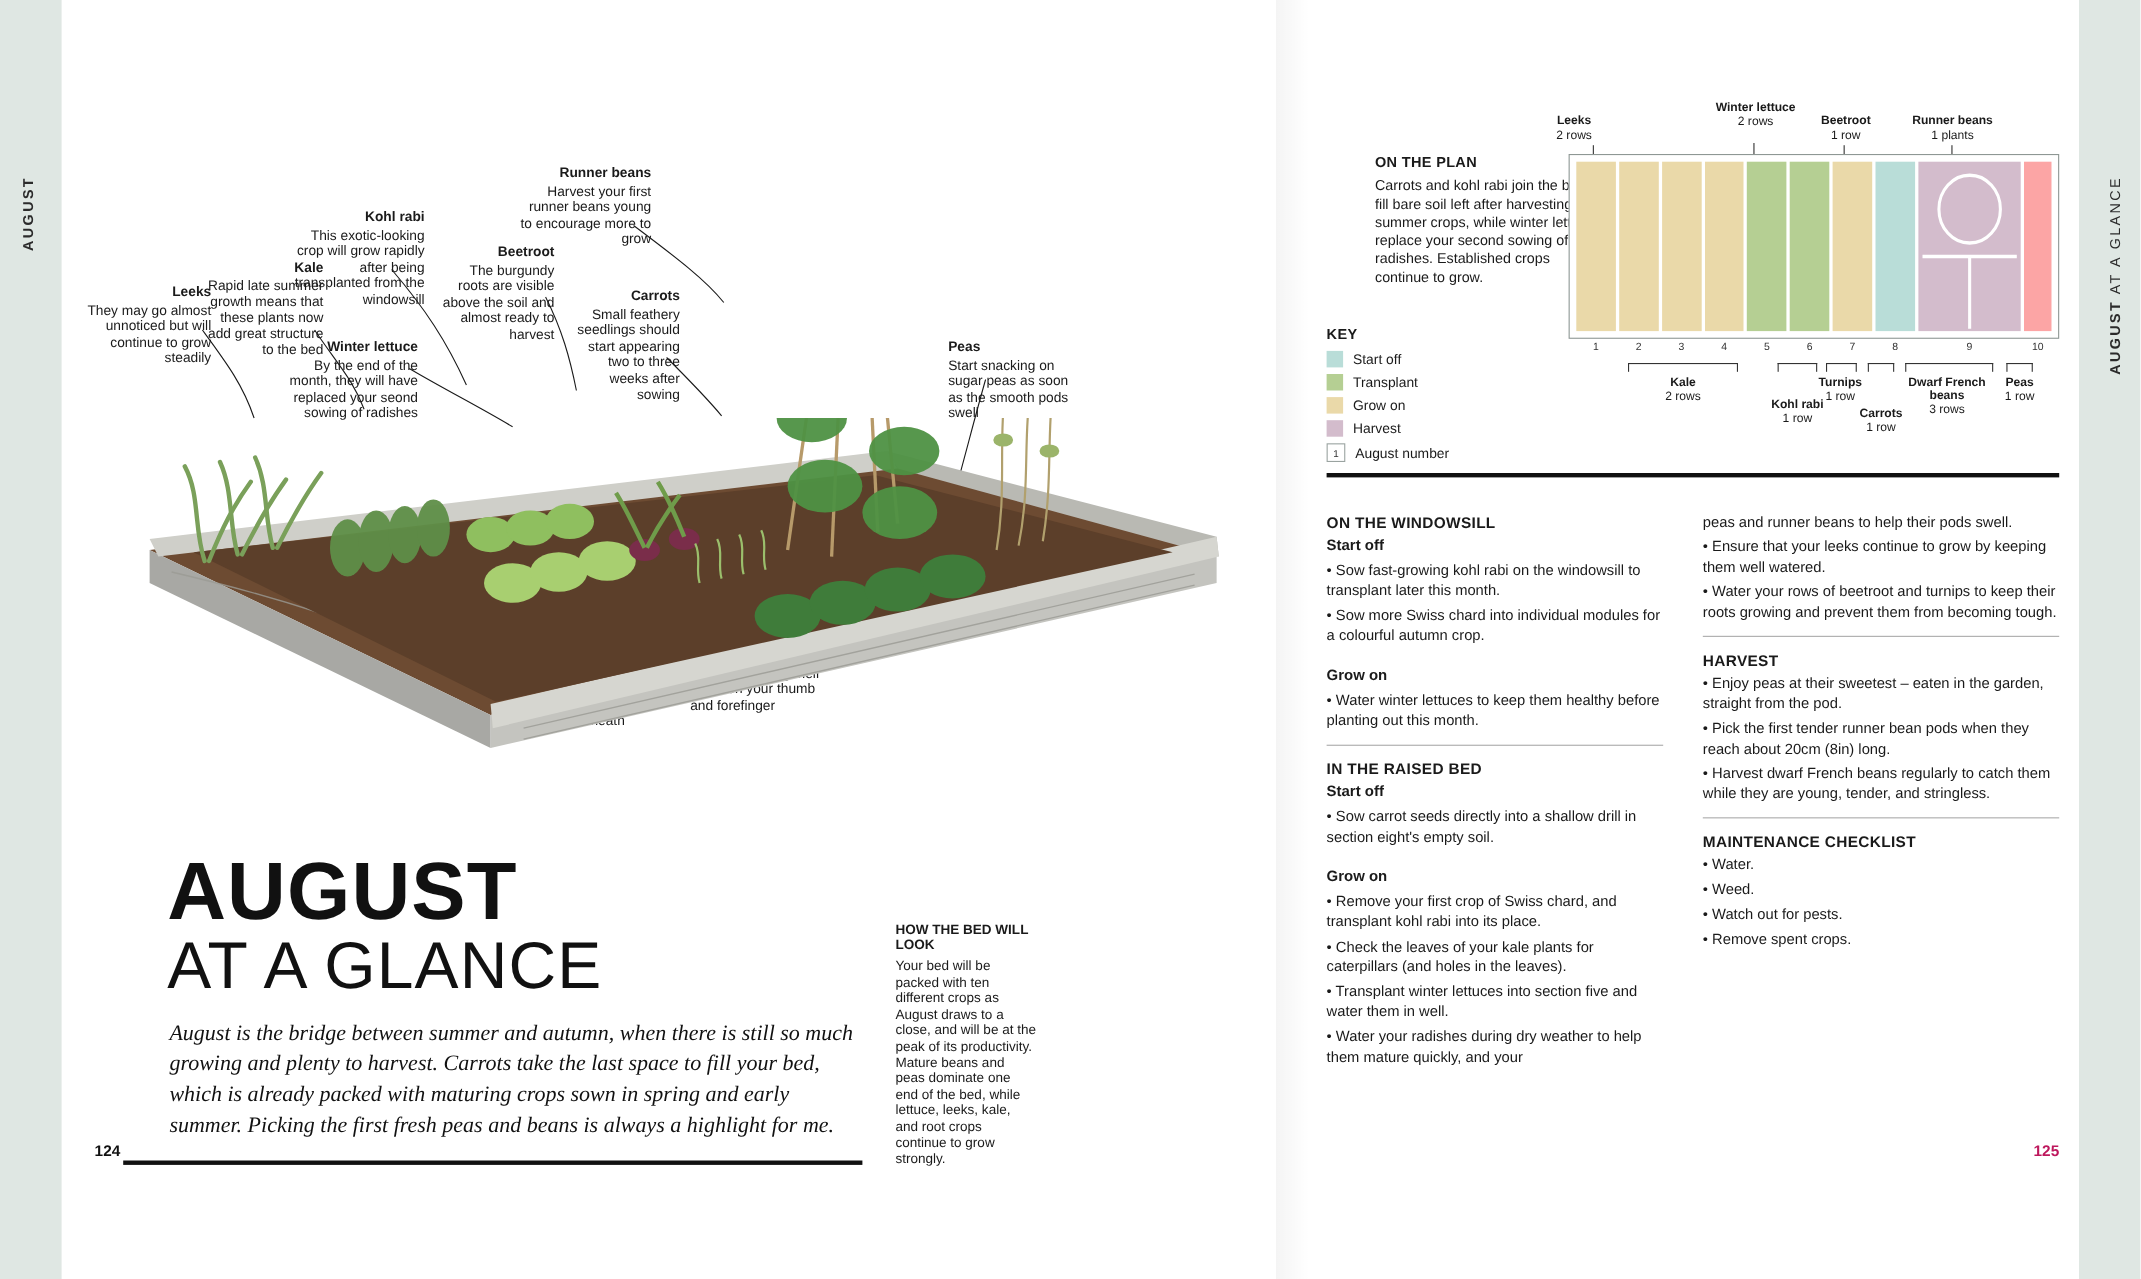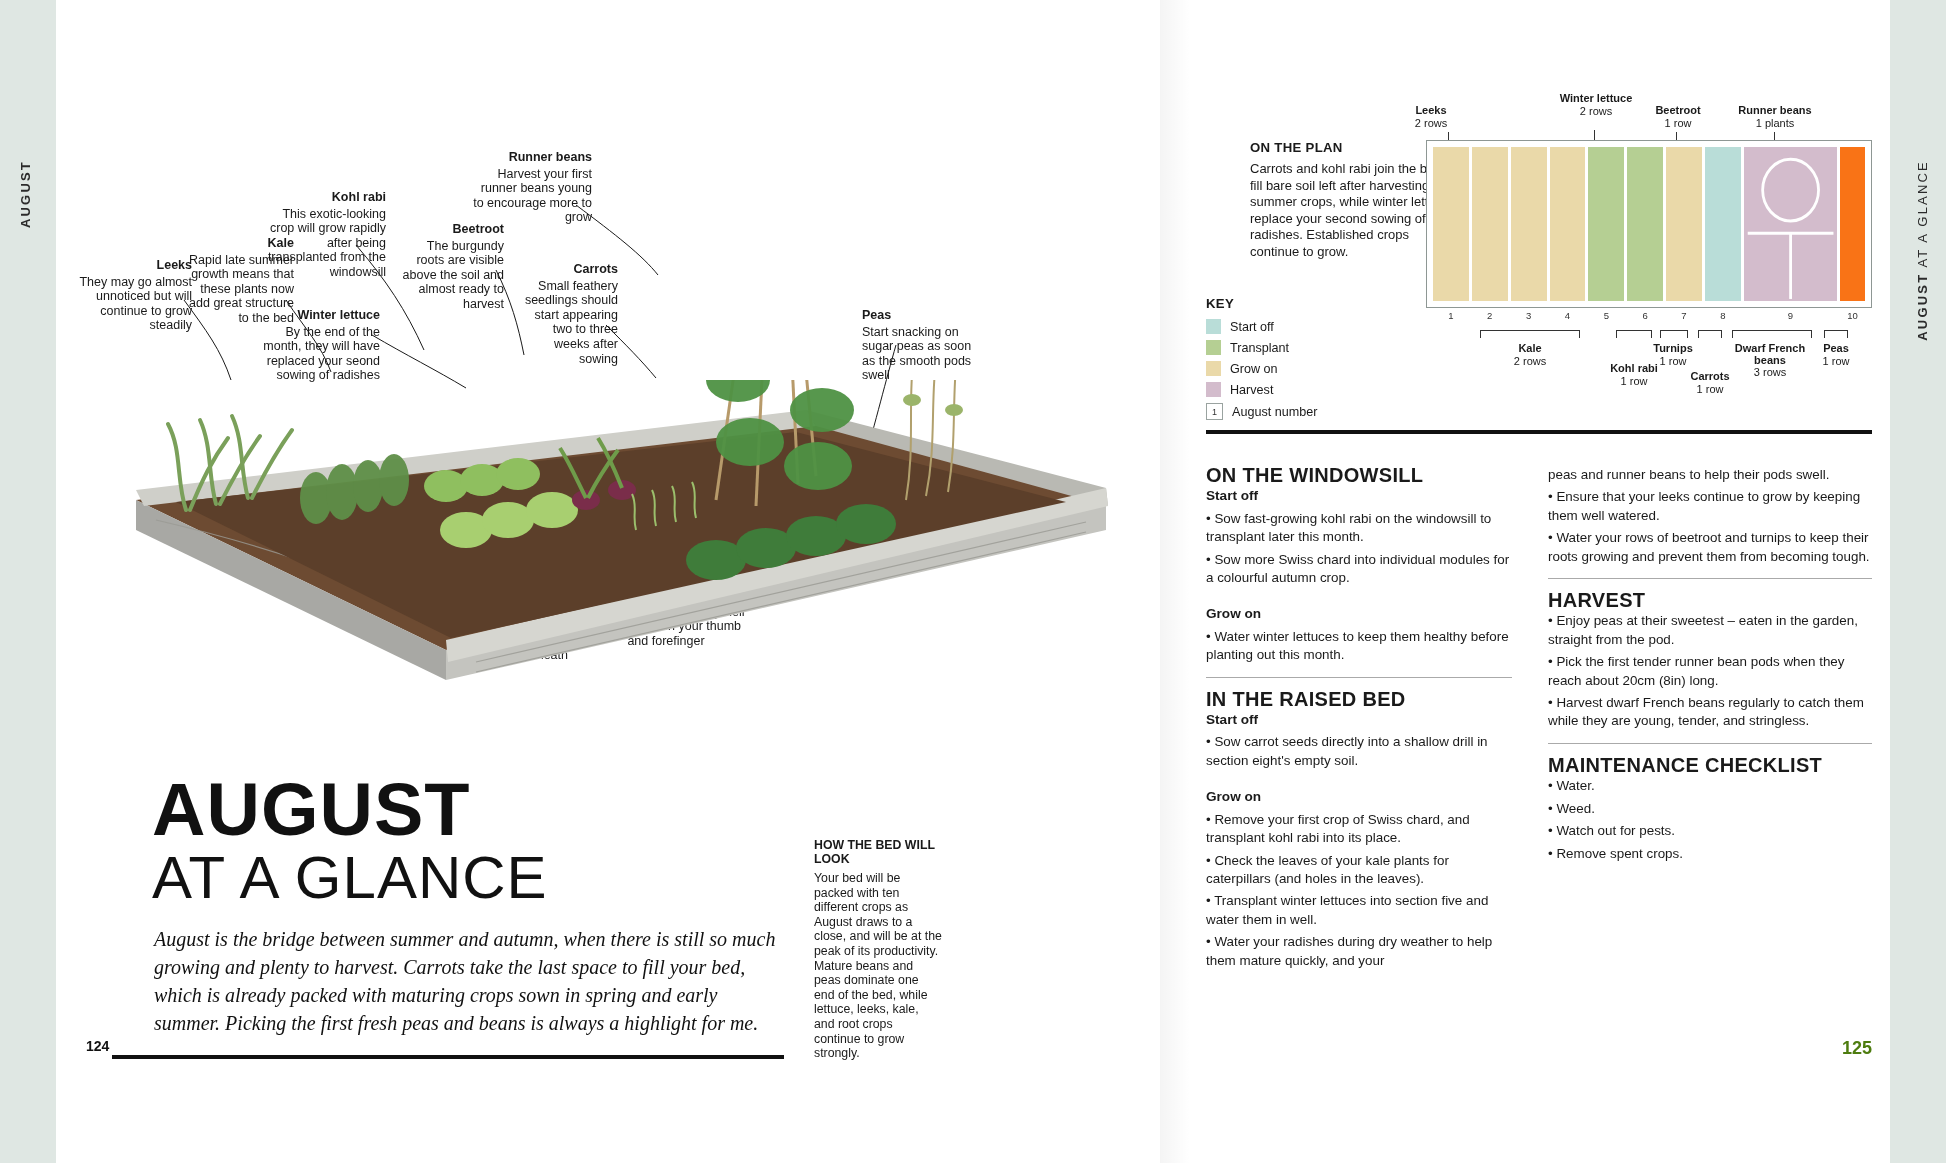--- a/index.html
+++ b/index.html
@@ -69,26 +69,26 @@
   .plan-labels{position:absolute;left:236px;top:96px;width:446px;height:46px;}
   .plabel{position:absolute;text-align:center;font-size:11px;line-height:13px;font-weight:700;}
   .plabel span{font-weight:400;display:block;}
   .plan-labels-b{position:absolute;left:236px;top:330px;width:446px;height:60px;}
   .brk{position:absolute;border-top:1px solid #333;height:7px;border-left:1px solid #333;border-right:1px solid #333;}
   .tick{position:absolute;width:1px;background:#333;}
 
   .hrule{position:absolute;background:#111;}
 
   .col{position:absolute;font-size:13.4px;line-height:18.4px;}
-  .col h3{margin:0 0 3px 0;font-size:20px;font-weight:700;letter-spacing:.3px;text-transform:uppercase;}
+  .col h3{margin:0 0 3px 0;font-size:14px;font-weight:700;letter-spacing:.3px;text-transform:uppercase;}
   .col h4{margin:0 0 4px 0;font-size:13.6px;font-weight:700;}
   .col p{margin:0 0 4px 0;}
   .col .sp{height:14px;}
   .thin-rule{height:1px;background:#aaa;margin:12px 0;}
-  .pagenum-r{position:absolute;right:18px;top:1038px;font-size:18px;font-weight:700;color:#4d7c0f;}
+  .pagenum-r{position:absolute;right:18px;top:1038px;font-size:14px;font-weight:700;color:#be185d;}
 </style>
 </head>
 <body>
 
 <div class="page">
 
   <div class="edge-strip left"></div>
   <div class="edge-strip right"></div>
   <div class="vert-label vert-left">AUGUST</div>
   <div class="vert-label vert-right">
@@ -345,21 +345,21 @@
             <span class="pnum">8</span>
           </div>
         <div class="pcell" style="background:#d3bccc;flex:2.6">
           <svg viewBox="0 0 100 150" preserveAspectRatio="none" style="width:100%;height:100%;display:block">
             <circle cx="50" cy="42" r="30" fill="none" stroke="#ffffff" stroke-width="3"></circle>
             <line x1="4" y1="84" x2="96" y2="84" stroke="#ffffff" stroke-width="3"></line>
             <line x1="50" y1="84" x2="50" y2="148" stroke="#ffffff" stroke-width="3"></line>
           </svg>
           <span class="pnum">9</span>
         </div>
-        <div class="pcell" style="background:#f97316;flex:0.7">
+        <div class="pcell" style="background:#fca5a5;flex:0.7">
             <span class="pnum">10</span>
           </div>
       </div>
     </div>
 
     <div class="plan-labels-b">
       <div class="brk" style="left:54px;top:0px;width:98px;"></div>
       <div class="plabel" style="left:58px;top:12px;width:92px;">
         <span style="font-weight:700">Kale</span>
         <span>2 rows</span>

